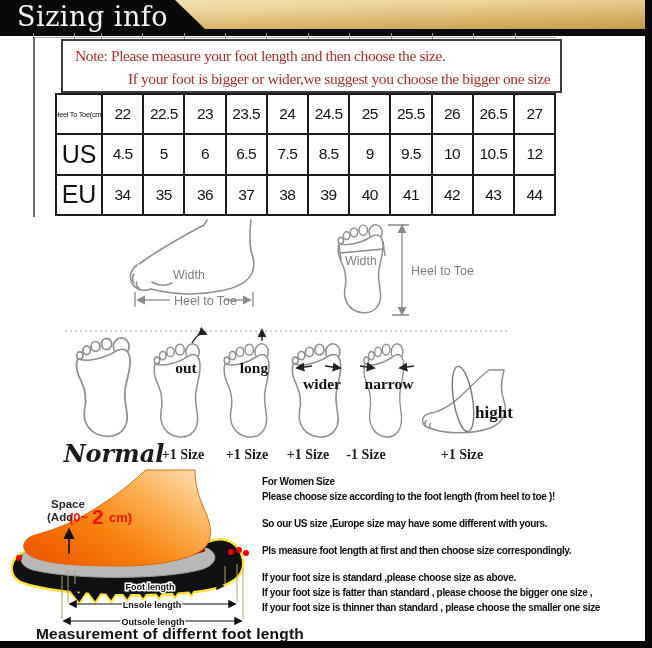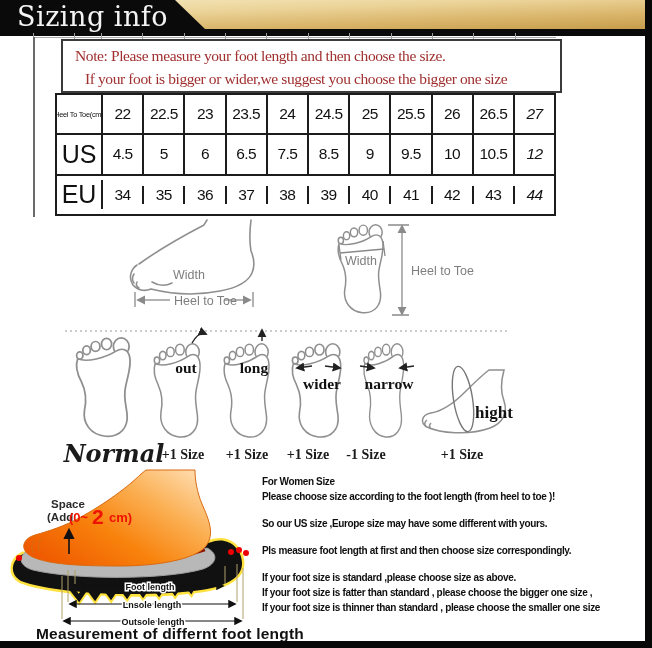--- a/index.html
+++ b/index.html
@@ -22,30 +22,30 @@
     background:repeating-linear-gradient(90deg,#9a9a9a 0 1px,transparent 1px 41.36px);
     background-position-x:68px;}
   .grid-vline{position:absolute;left:33px;top:37px;width:2px;height:180px;background:#6a6a6a;}
 
   
   .note-box{position:absolute;left:61px;top:39px;width:501px;height:54px;box-sizing:border-box;
     border:2px solid #3a3a3a;background:#fff;color:#a03030;
     font-family:"Liberation Serif",serif;font-size:15.5px;letter-spacing:-.4px;
     line-height:23px;padding-top:3px;}
   .note-box .l1{padding-left:12px;white-space:nowrap;}
-  .note-box .l2{padding-left:22px;white-space:nowrap;}
+  .note-box .l2{padding-left:65px;white-space:nowrap;}
 
   
   .size-table{position:absolute;left:55px;top:93px;width:501px;height:123px;box-sizing:border-box;
     border:2px solid #1c1c1c;display:flex;flex-direction:column;background:#fff;}
   .trow{flex:1;display:flex;border-bottom:2px solid #1c1c1c;min-height:0;}
-  .trow:last-child{border-bottom:none;align-items:center;}
+  .trow:last-child{border-bottom:none;}
   .tcell{flex:1;border-right:2px solid #1c1c1c;display:flex;align-items:center;justify-content:center;
     font-size:15.5px;letter-spacing:-.6px;color:#111;}
-  .tcell:last-child{border-right:none;font-style:italic;}
+  .tcell:last-child{border-right:none;}
   .tcell.first{flex:0 0 44px;font-size:8px;letter-spacing:-.3px;white-space:nowrap;overflow:hidden;}
   .tcell.first span{transform:scaleX(.92);transform-origin:center;}
   .tcell.rowhead{font-size:25px;letter-spacing:0;}
 
   
   svg{position:absolute;overflow:visible;}
   .glabel{font:12.5px "Liberation Sans",sans-serif;fill:#7e7e7e;}
   .ftname{font:bold 15.5px "Liberation Serif",serif;fill:#111;}
   .fthight{font:bold 17px "Liberation Serif",serif;fill:#111;}
   .sizelbl{font:bold 14px "Liberation Serif",serif;fill:#1a1a1a;}

